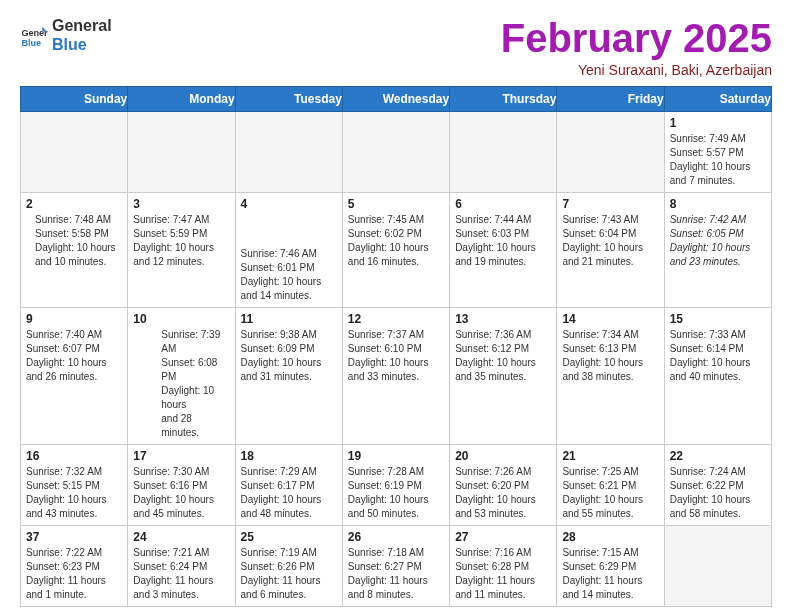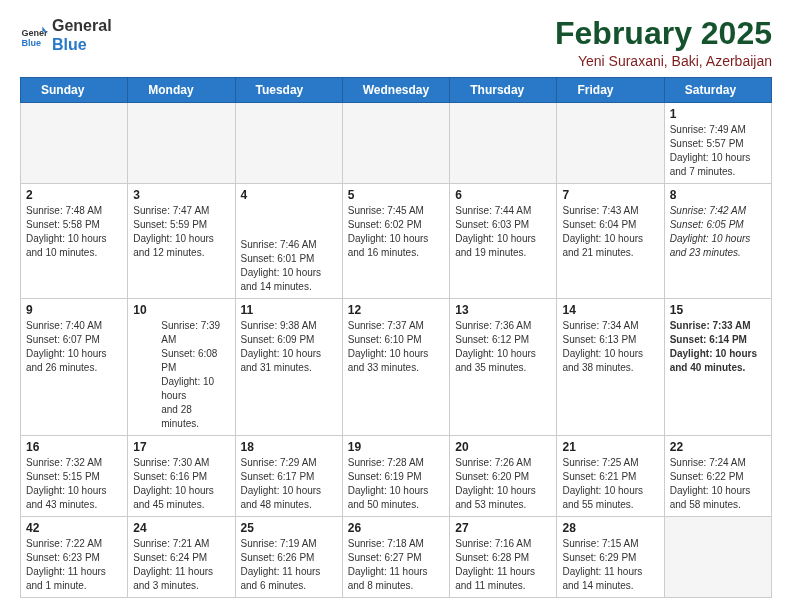--- a/index.html
+++ b/index.html
@@ -26,42 +26,42 @@
       gap: 4px;
     }
     .logo-icon {
       width: 28px;
       height: 28px;
     }
     .title-block {
       text-align: right;
     }
     .month-year {
-      font-size: 32px;
+      font-size: 40px;
       font-weight: bold;
-      color: #14532d;
+      color: #a21caf;
       line-height: 1.1;
     }
     .location {
       font-size: 14px;
       color: #7f1d1d;
       margin-top: 2px;
     }
     .calendar {
       width: 100%;
       border-collapse: collapse;
       border: 1px solid #ccc;
     }
     .calendar th {
       background: #2979c8;
       color: #fff;
       font-size: 12px;
       font-weight: bold;
-      padding: 5px 20px;
-      text-align: left;
+      padding: 5px 0;
+      text-align: right;
       border: 1px solid #2060a0;
     }
     .calendar td {
       border: 1px solid #ccc;
       vertical-align: top;
       padding: 4px 5px;
       width: calc(100% / 7);
       min-height: 80px;
       font-size: 10px;
       color: #333;
@@ -128,21 +128,21 @@
             <div class="day-num">1</div>
             <div class="day-info" style="white-space: pre-line;">Sunrise: 7:49 AM
 Sunset: 5:57 PM
 Daylight: 10 hours
 and 7 minutes.</div>
           </td>
         </tr>
         <tr>
           <td>
             <div class="day-num">2</div>
-            <div class="day-info" style="white-space: pre-line;">Sunrise: 7:48 AM
+            <div class="day-info" style="white-space: pre-line; margin-left: 9px;">Sunrise: 7:48 AM
 Sunset: 5:58 PM
 Daylight: 10 hours
 and 10 minutes.</div>
           </td>
           <td>
             <div class="day-num">3</div>
             <div class="day-info" style="white-space: pre-line;">Sunrise: 7:47 AM
 Sunset: 5:59 PM
 Daylight: 10 hours
 and 12 minutes.</div>
@@ -221,21 +221,21 @@
           </td>
           <td>
             <div class="day-num">14</div>
             <div class="day-info" style="white-space: pre-line;">Sunrise: 7:34 AM
 Sunset: 6:13 PM
 Daylight: 10 hours
 and 38 minutes.</div>
           </td>
           <td>
             <div class="day-num">15</div>
-            <div class="day-info" style="white-space: pre-line; font-weight: bold;">Sunrise: 7:33 AM
+            <div class="day-info" style="white-space: pre-line;">Sunrise: 7:33 AM
 Sunset: 6:14 PM
 Daylight: 10 hours
 and 40 minutes.</div>
           </td>
         </tr>
         <tr>
           <td>
             <div class="day-num">16</div>
             <div class="day-info" style="white-space: pre-line;">Sunrise: 7:32 AM
 Sunset: 5:15 PM
@@ -280,21 +280,21 @@
           <td>
             <div class="day-num">22</div>
             <div class="day-info" style="white-space: pre-line;">Sunrise: 7:24 AM
 Sunset: 6:22 PM
 Daylight: 10 hours
 and 58 minutes.</div>
           </td>
         </tr>
         <tr>
           <td>
-            <div class="day-num">42</div>
+            <div class="day-num">37</div>
             <div class="day-info" style="white-space: pre-line;">Sunrise: 7:22 AM
 Sunset: 6:23 PM
 Daylight: 11 hours
 and 1 minute.</div>
           </td>
           <td>
             <div class="day-num">24</div>
             <div class="day-info" style="white-space: pre-line;">Sunrise: 7:21 AM
 Sunset: 6:24 PM
 Daylight: 11 hours

